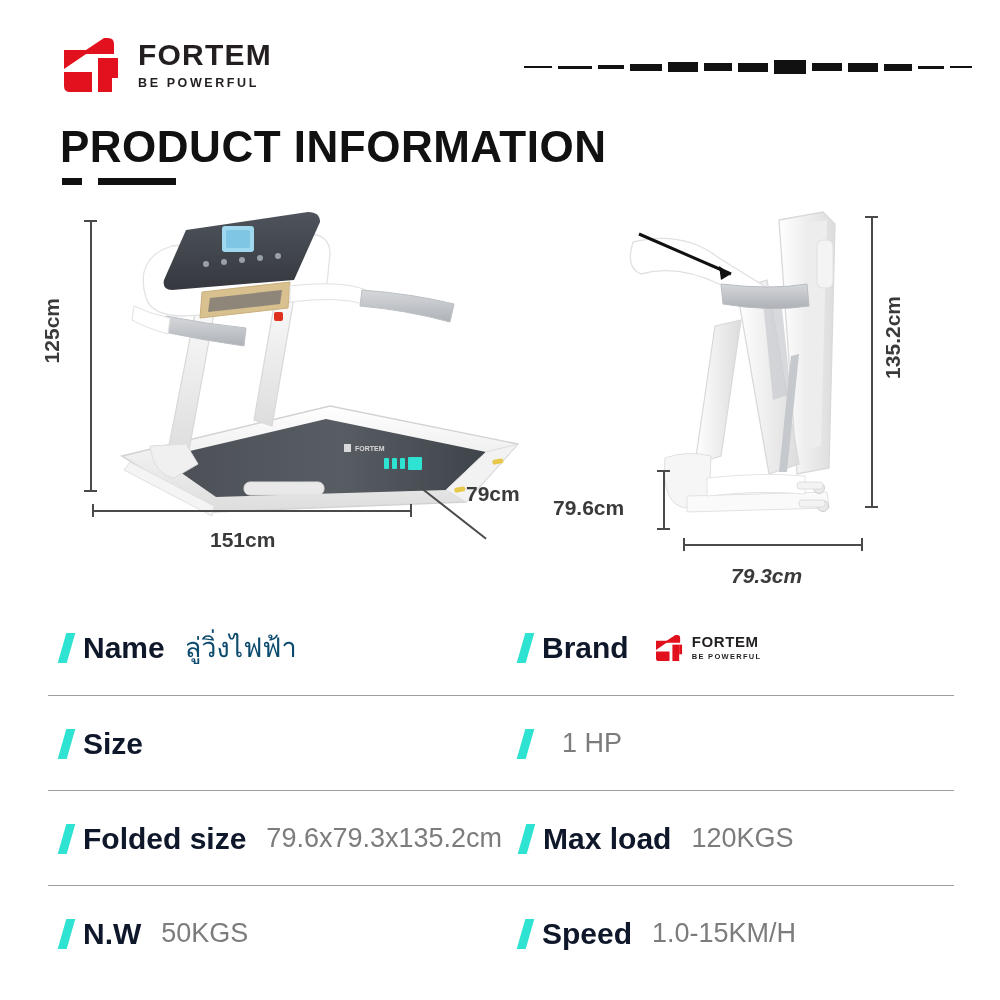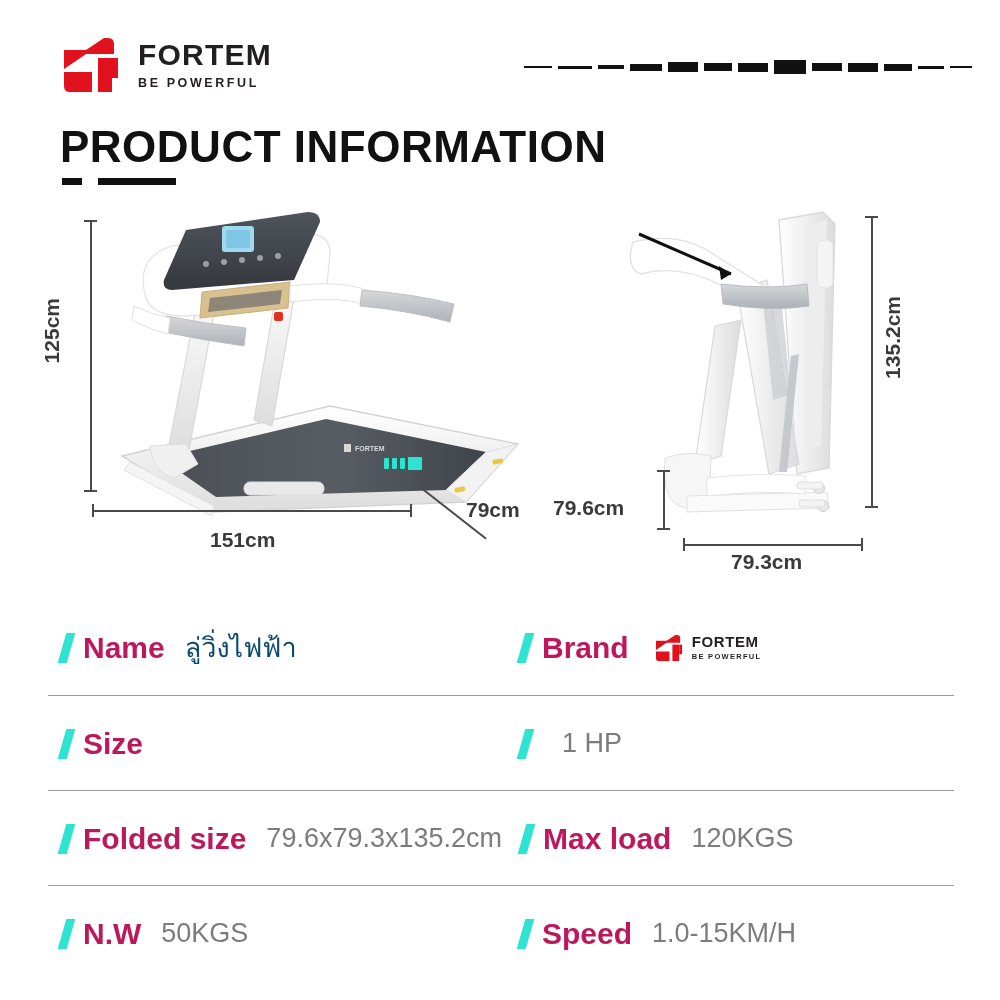--- a/index.html
+++ b/index.html
@@ -50,21 +50,21 @@
   
   .specs { position: absolute; left: 48px; top: 600px; width: 906px; }
   .spec-row { position: relative; height: 95px; display: flex; }
   .spec-row + .spec-row { border-top: 1.5px solid #9d9d9d; text-align: right; }
   .spec-cell { flex: 0 0 50%; display: flex; align-items: center; height: 95px; padding-left: 14px; }
   .spec-cell.right { padding-left: 20px; }
   .slash {
     display: inline-block; width: 9px; height: 30px; background: #2ee3d2;
     transform: skewX(-16deg); flex: none; margin-right: 12px;
   }
-  .spec-key { font-size: 30px; font-weight: bold; color: #be185d; white-space: nowrap; }
+  .spec-key { font-size: 30px; font-weight: bold; color: #0f172a; white-space: nowrap; }
   .spec-val { font-size: 27px; color: #7c7c7c; margin-left: 20px; white-space: nowrap; }
   .spec-val.thai { font-size: 27px; color: #0c4a6e; }
 
   .mini-logo { display: flex; align-items: center; gap: 7px; margin-left: 26px; }
   .mini-mark { position: relative; width: 30px; height: 28px; flex: none; }
   .mini-words { display: flex; flex-direction: column; }
   .mini-title { font-size: 15px; font-weight: bold; letter-spacing: 0.6px; color: #231f20; line-height: 1; }
   .mini-tag { font-size: 7.5px; font-weight: bold; letter-spacing: 1.3px; color: #231f20; line-height: 1; margin-top: 4px; }
 </style>
 </head>
@@ -193,21 +193,21 @@
         <path d="M72 110 Q112 118 152 122 L150 140 Q108 134 70 126 Z" fill="url(#gripG)" stroke="#bcc0c4"></path>
         <path d="M40 100 Q56 108 76 112 L74 128 Q52 122 38 114 Z" fill="#ffffff" stroke="#e2e2e2"></path>
       </svg>
 
       <div class="dim-line h" style="left:44px; top:312px; width:320px;"></div>
       <div class="cap v" style="left:44px; top:306px;"></div>
       <div class="cap v" style="left:362px; top:306px;"></div>
       <span class="dim-label" style="left:162px; top:330px;">151cm</span>
 
       <div class="dim-line" style="left:372px; top:288px; width:84px; height:1.6px; transform:rotate(38deg); transform-origin:left center;"></div>
-      <span class="dim-label" style="left:418px; top:300px;">79cm</span>
+      <span class="dim-label" style="left:418px; top:284px;">79cm</span>
     </div>
 
     <div class="vis-right">
 
       <svg width="330" height="340" viewBox="0 0 330 340" style="position:absolute; left:26px; top:8px;" aria-hidden="true">
         <defs>
           <linearGradient id="fFrame" x1="0" y1="0" x2="1" y2="0">
             <stop offset="0%" stop-color="#ffffff"></stop>
               <stop offset="100%" stop-color="#dcdcdc"></stop>
           </linearGradient>
@@ -249,21 +249,21 @@
       <span class="dim-label vert" style="left:316px; top:98px;">135.2cm</span>
 
       <div class="dim-line v" style="left:98px; top:272px; height:60px;"></div>
       <div class="cap h" style="left:92px; top:272px;"></div>
       <div class="cap h" style="left:92px; top:330px;"></div>
       <span class="dim-label" style="left:-12px; top:298px;">79.6cm</span>
 
       <div class="dim-line h" style="left:118px; top:346px; width:180px;"></div>
       <div class="cap v" style="left:118px; top:340px;"></div>
       <div class="cap v" style="left:296px; top:340px;"></div>
-      <span class="dim-label" style="left:166px; top:352px;">79.3cm</span>
+      <span class="dim-label" style="left:166px; top:366px;font-style:italic;">79.3cm</span>
     </div>
   </div>
 
   <div class="specs">
 
     <div class="spec-row">
       <div class="spec-cell">
         <span class="slash"></span>
         <span class="spec-key">Name</span>
         <span class="spec-val thai">ลู่วิ่งไฟฟ้า</span>

